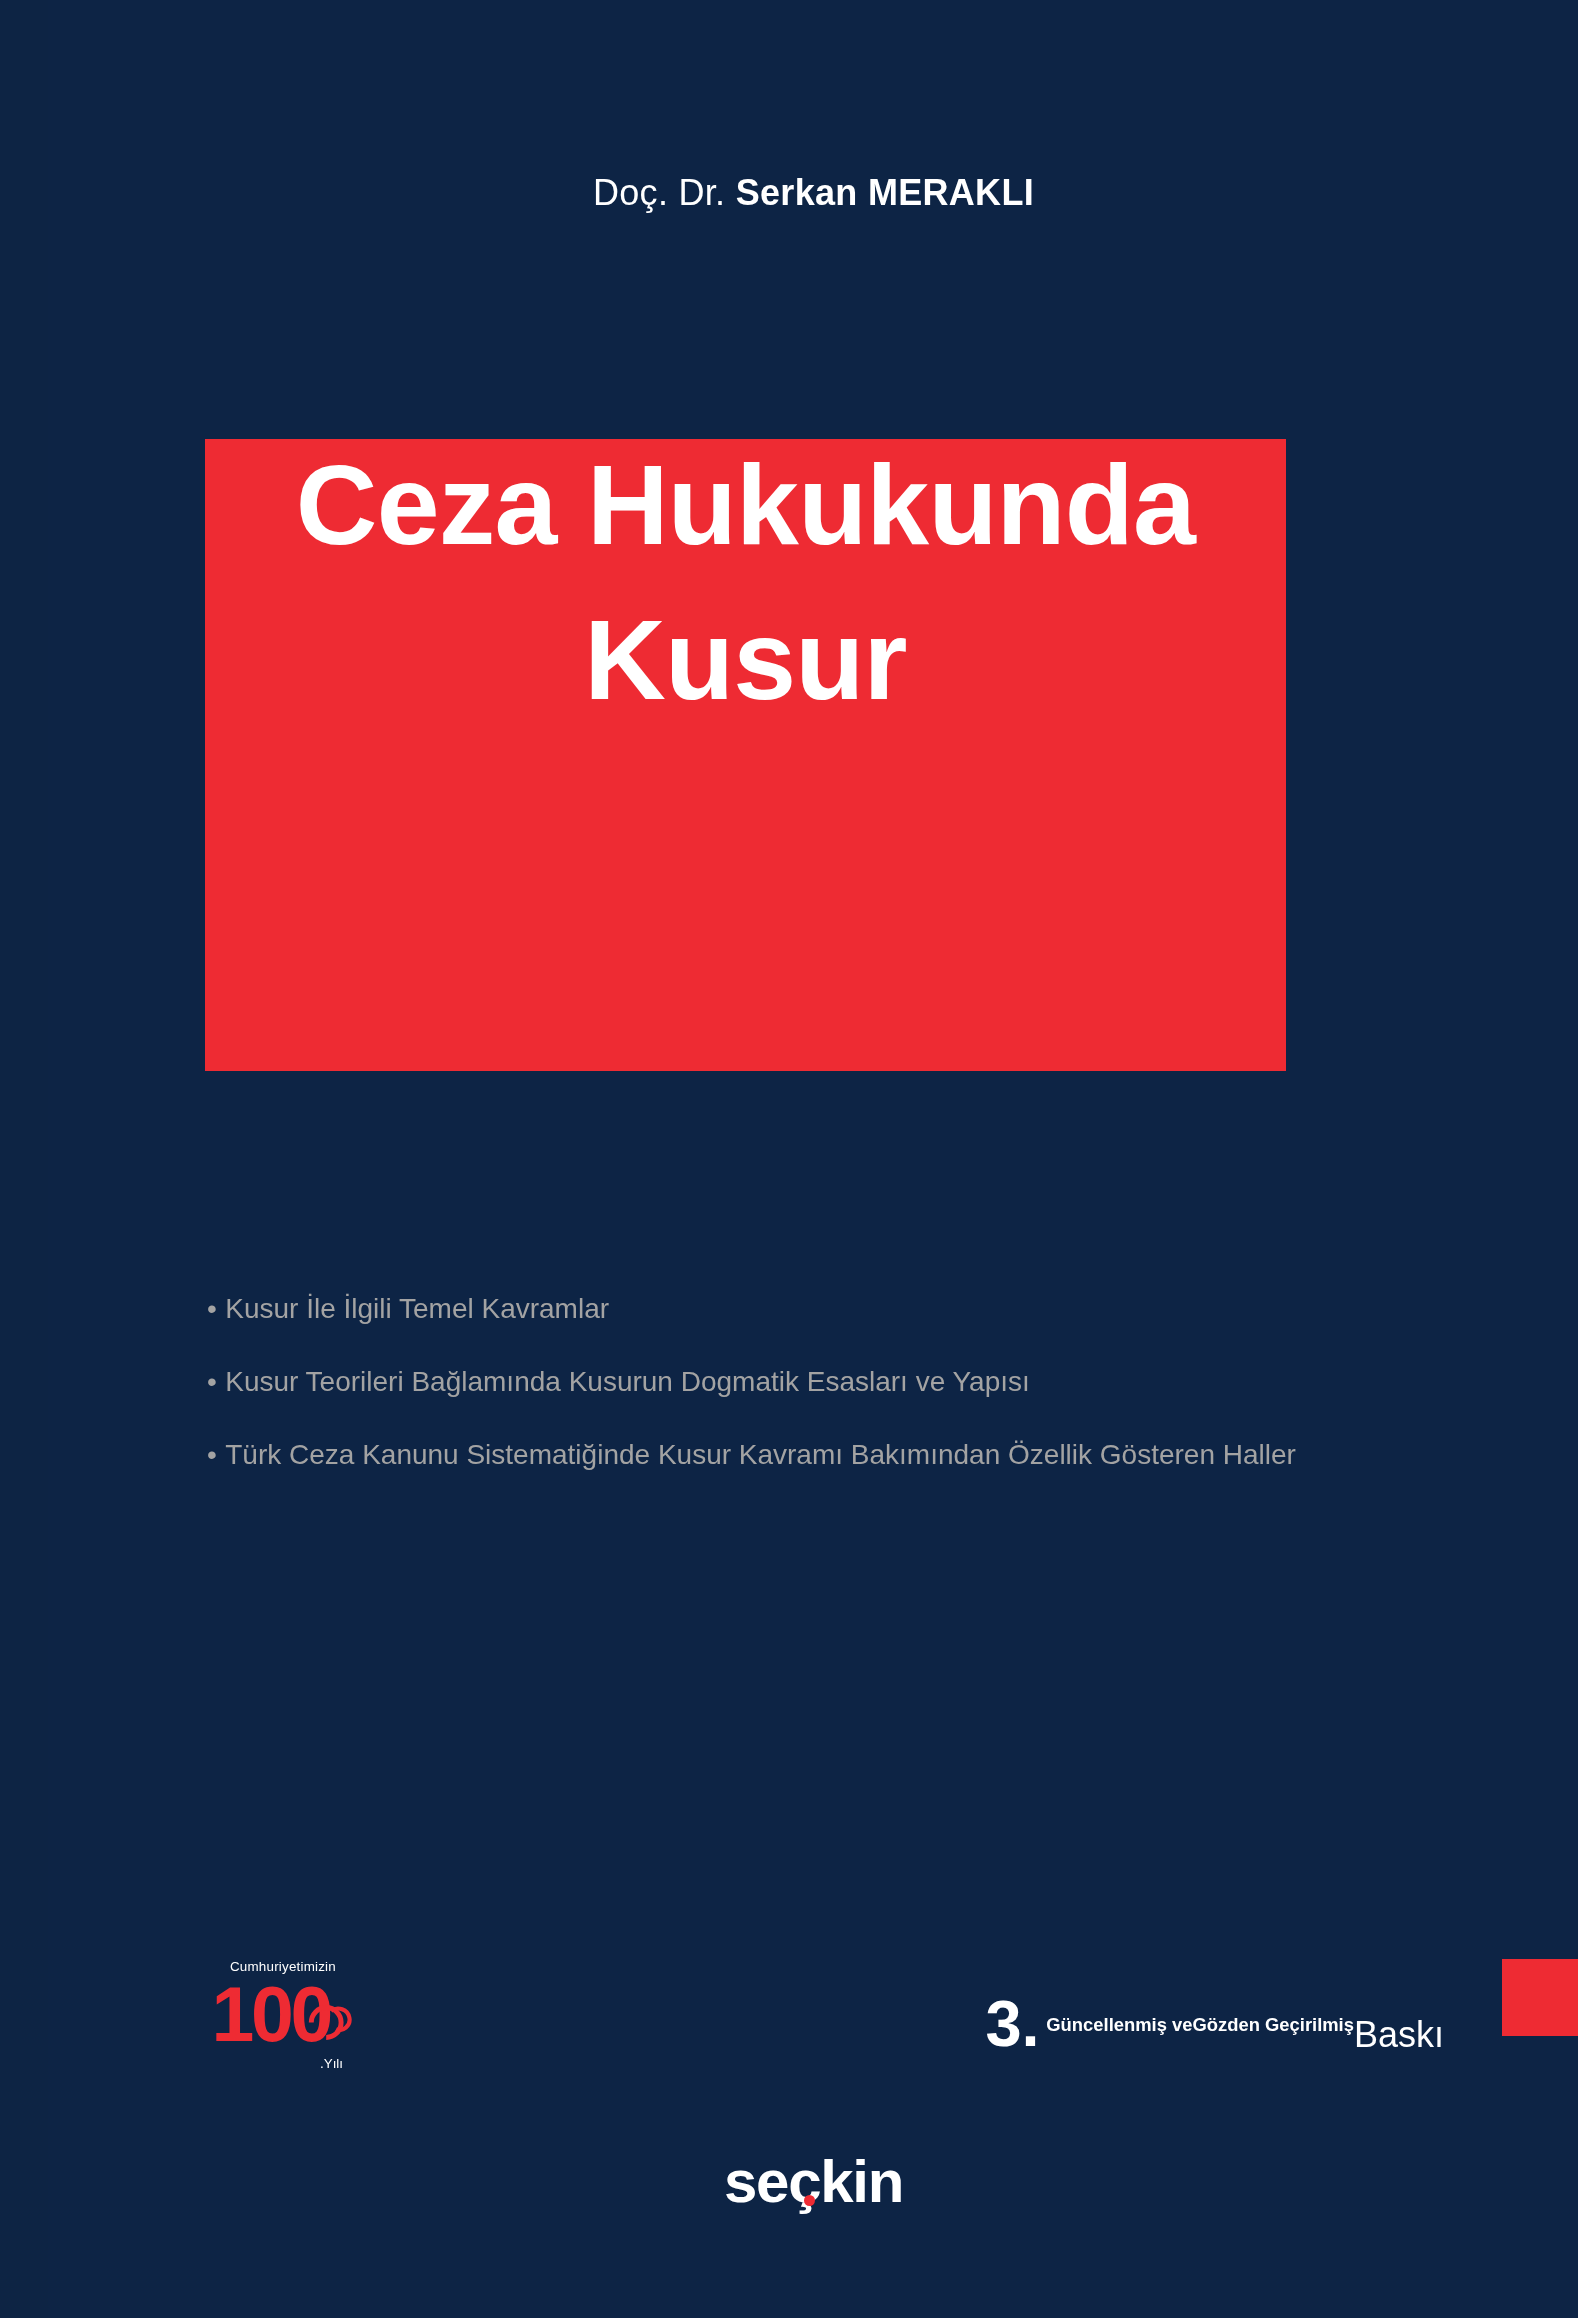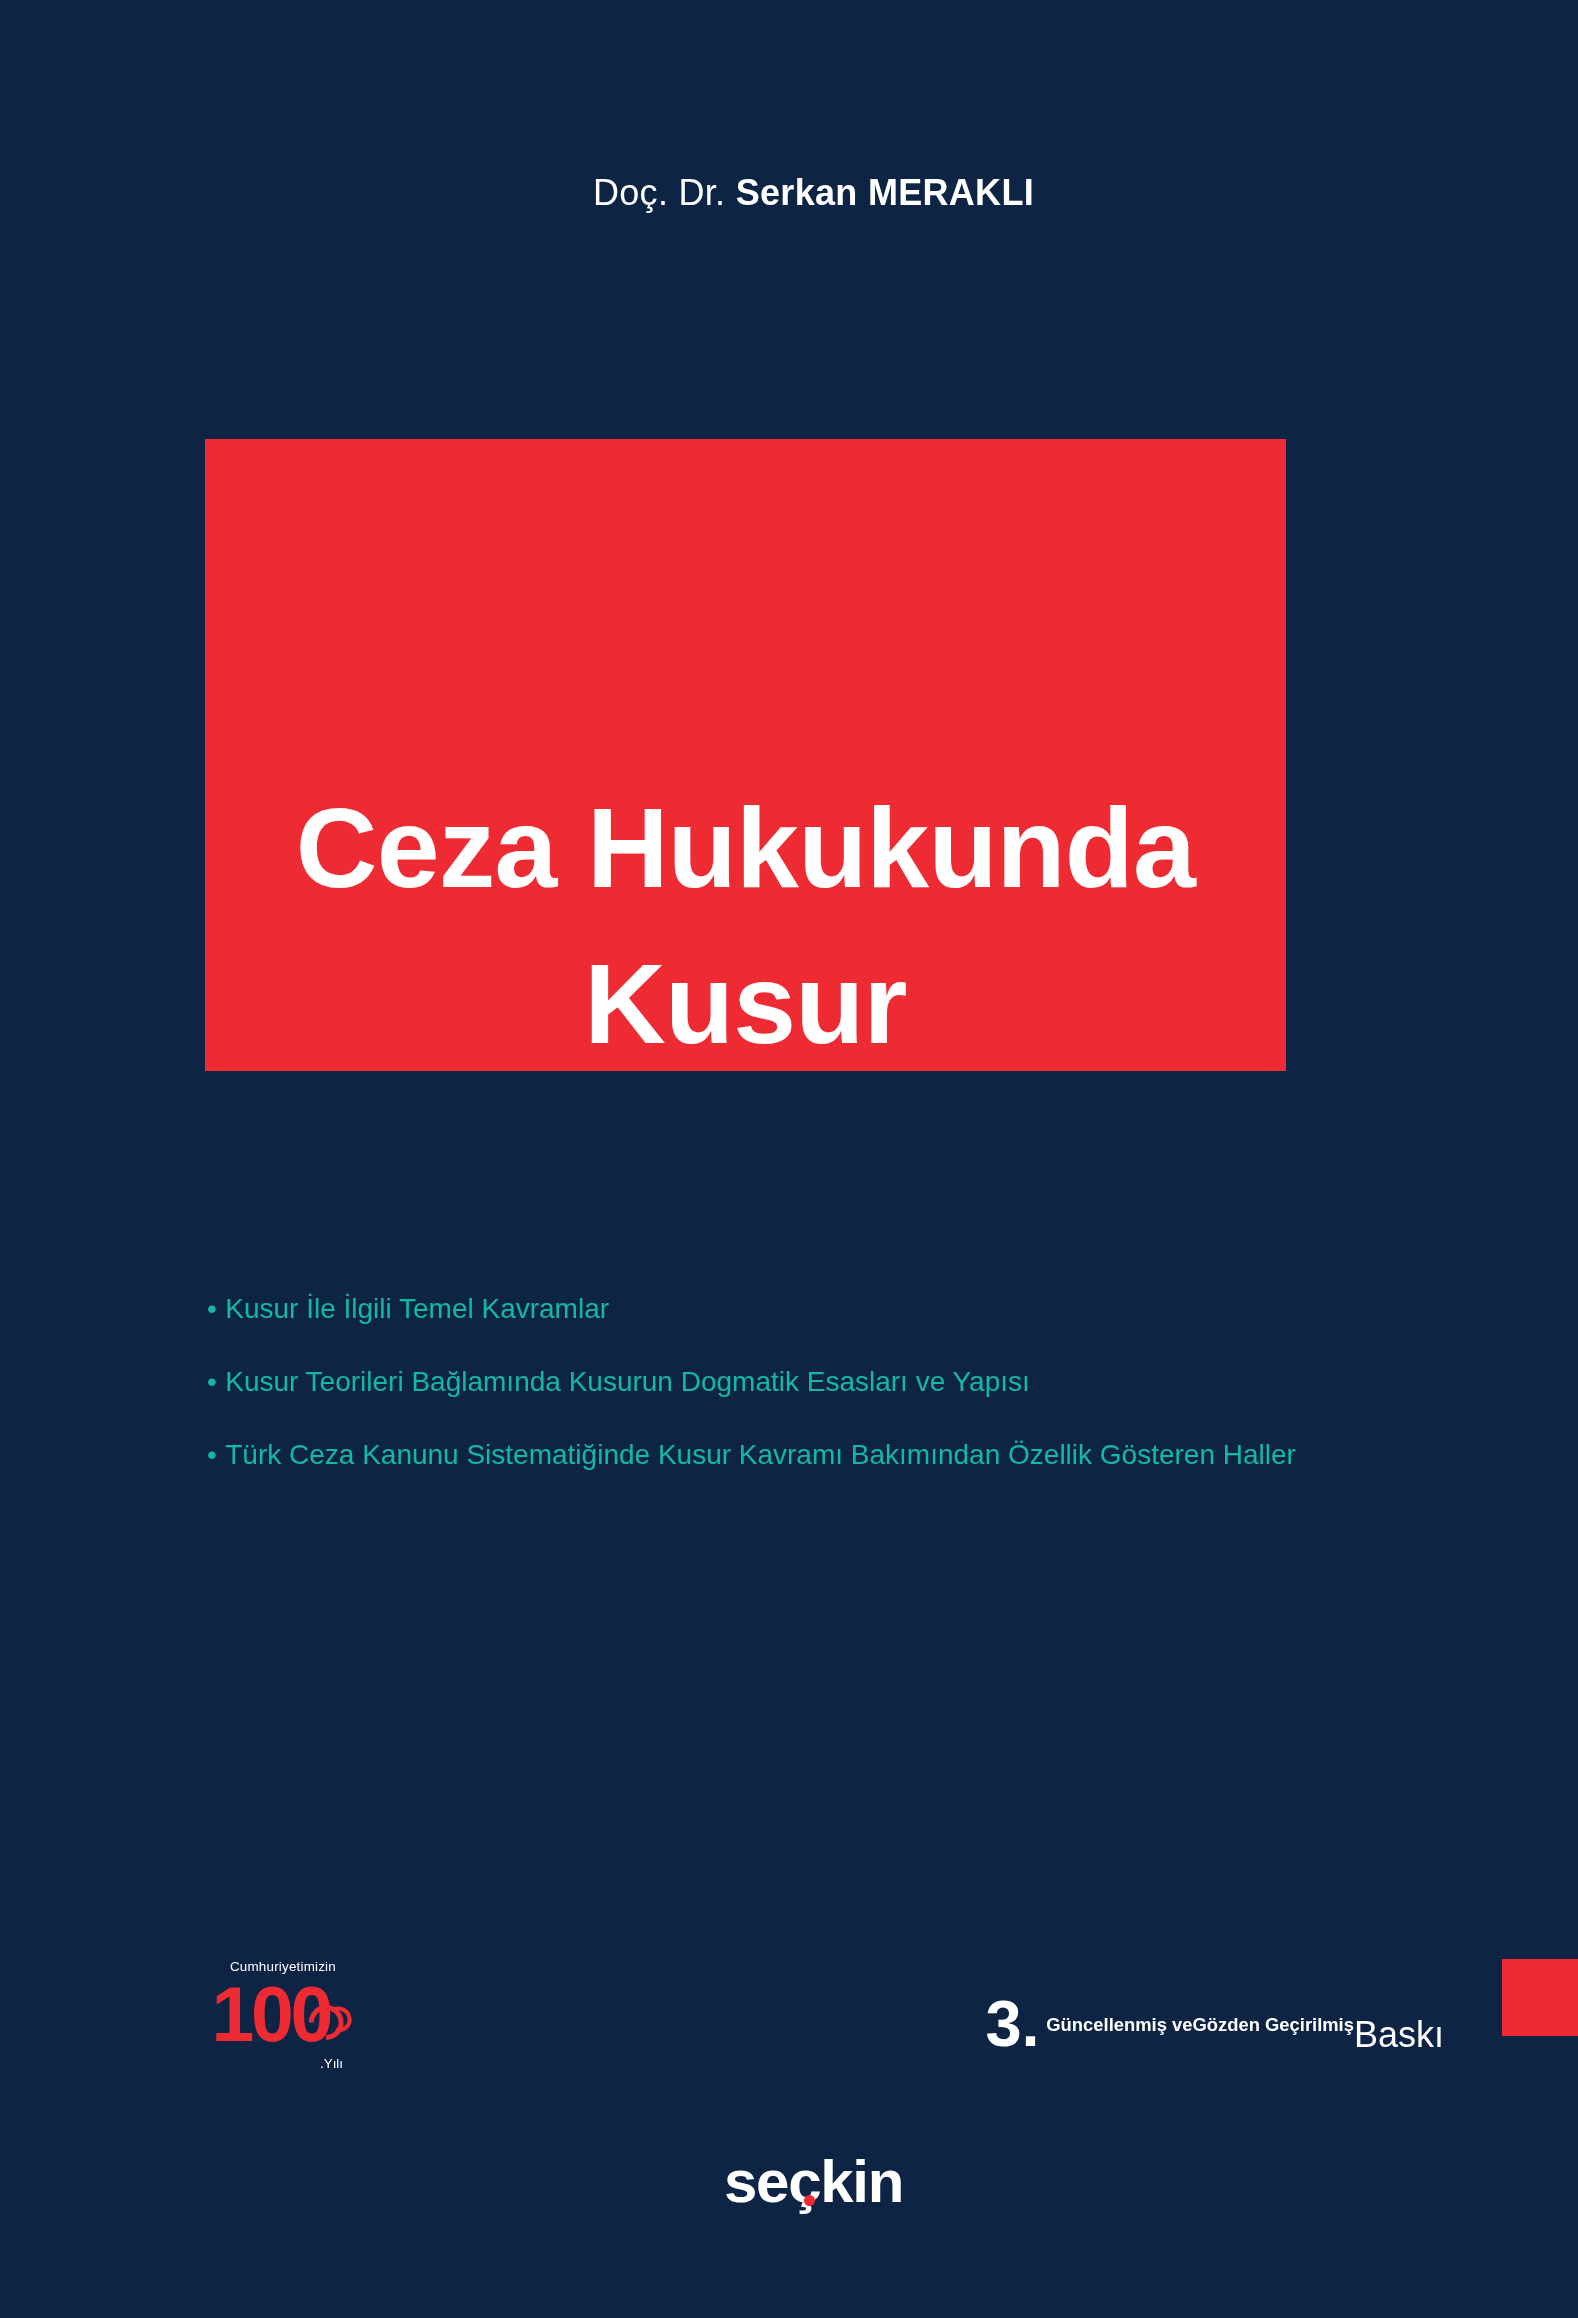--- a/index.html
+++ b/index.html
@@ -46,21 +46,21 @@
   
   .title-block {
     position: absolute;
     left: 157px;
     top: 439px;
     width: 1081px;
     height: 632px;
     background: #ee2b33;
     display: flex;
     flex-direction: column;
-    justify-content: flex-end;
+    justify-content: flex-start;
     align-items: center;
     box-sizing: border-box;
     padding: 0 50px;
   }
   .title-main {
     font-size: 113px;
     font-weight: 700;
     line-height: 1.18;
     letter-spacing: -0.8px;
     color: #ffffff;
@@ -78,21 +78,21 @@
   
   .bullets {
     position: absolute;
     left: 159px;
     top: 1290px;
     width: 1270px;
   }
   .bullet-item {
     font-size: 28px;
     line-height: 1.35;
-    color: #14b8a6;
+    color: #a3a3a3;
     margin-bottom: 35px;
     white-space: nowrap;
   }
   .bullet-item .dot {
     display: inline-block;
     margin-right: 8.4px;
   }
 
   
   .centenary {

